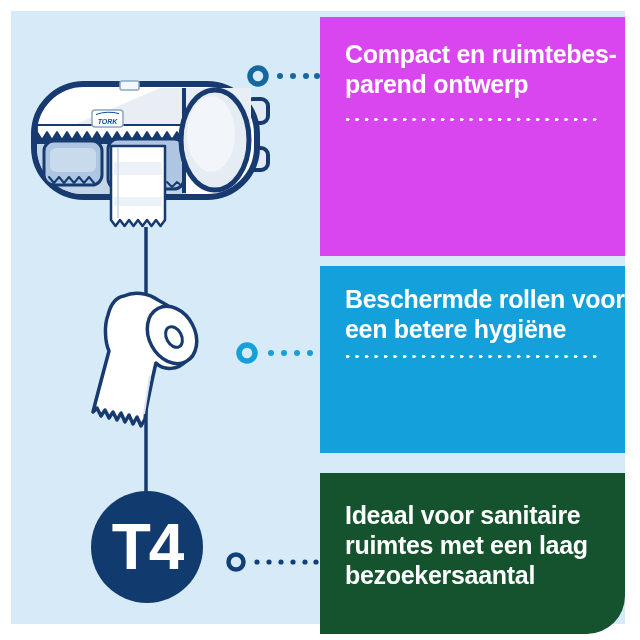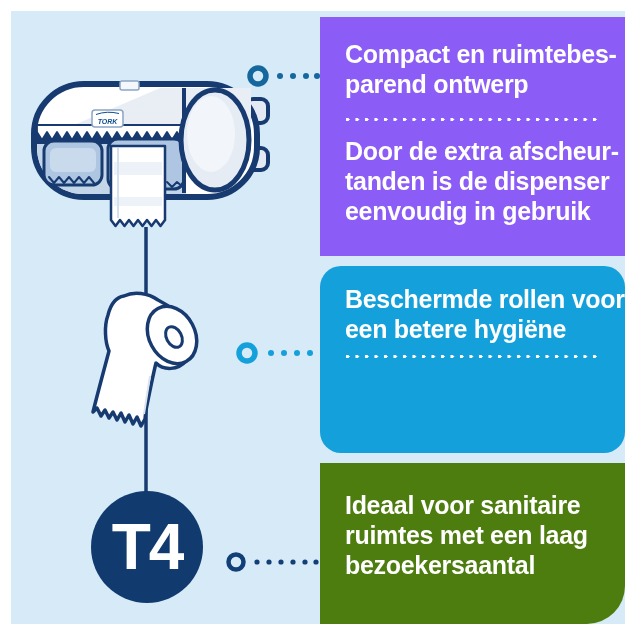--- a/index.html
+++ b/index.html
@@ -15,23 +15,23 @@
   .art{
     position:absolute;left:0;top:0;width:640px;height:640px;
     pointer-events:none;
   }
   .panel{
     position:absolute;left:320px;width:305px;box-sizing:border-box;
     color:#ffffff;font-weight:700;font-size:25px;line-height:30px;
     letter-spacing:-0.3px;overflow:hidden;
   }
   .ptext{white-space:pre;}
-  .p1{top:17px;height:239px;background:#8b5cf6;padding:22px 6px 0 25px;}
-  .p2{top:266px;height:187px;background:#14A0DB;padding:18px 12px 0 25px;border-radius:21px;}
-  .p3{top:463px;height:161px;background:#4d7c0f;border-bottom-right-radius:38px;padding:27px 6px 0 25px;}
+  .p1{top:17px;height:239px;background:#d946ef;padding:22px 6px 0 25px;}
+  .p2{top:266px;height:187px;background:#14A0DB;padding:18px 12px 0 25px;}
+  .p3{top:473px;height:161px;background:#14532d;border-bottom-right-radius:38px;padding:27px 6px 0 25px;}
   .dotsep{
     height:5px;width:256px;margin:18px 0 14px 0;
     background-image:radial-gradient(2px 2px at 2.5px 2.5px,#ffffff 96%,rgba(255,255,255,0) 100%);
     background-size:9.5px 5px;background-repeat:repeat-x;
   }
   .p2 .dotsep{margin:10px 0 10px 0;}
 </style>
 </head>
 <body>
 
@@ -135,23 +135,20 @@
       <circle cx="305" cy="562" r="2.6"></circle>
         <circle cx="316" cy="562" r="2.6"></circle>
     </g>
   </g>
 </svg>
 
 <div class="panel p1">
   <div class="ptext">Compact en ruimtebes-
 parend ontwerp</div>
   <div class="dotsep"></div>
-  <div class="ptext">Door de extra afscheur-
-tanden is de dispenser
-eenvoudig in gebruik</div>
 </div>
 
 <div class="panel p2">
   <div class="ptext">Beschermde rollen voor
 een betere hygiëne</div>
   <div class="dotsep"></div>
 </div>
 
 <div class="panel p3">
   <div class="ptext">Ideaal voor sanitaire

